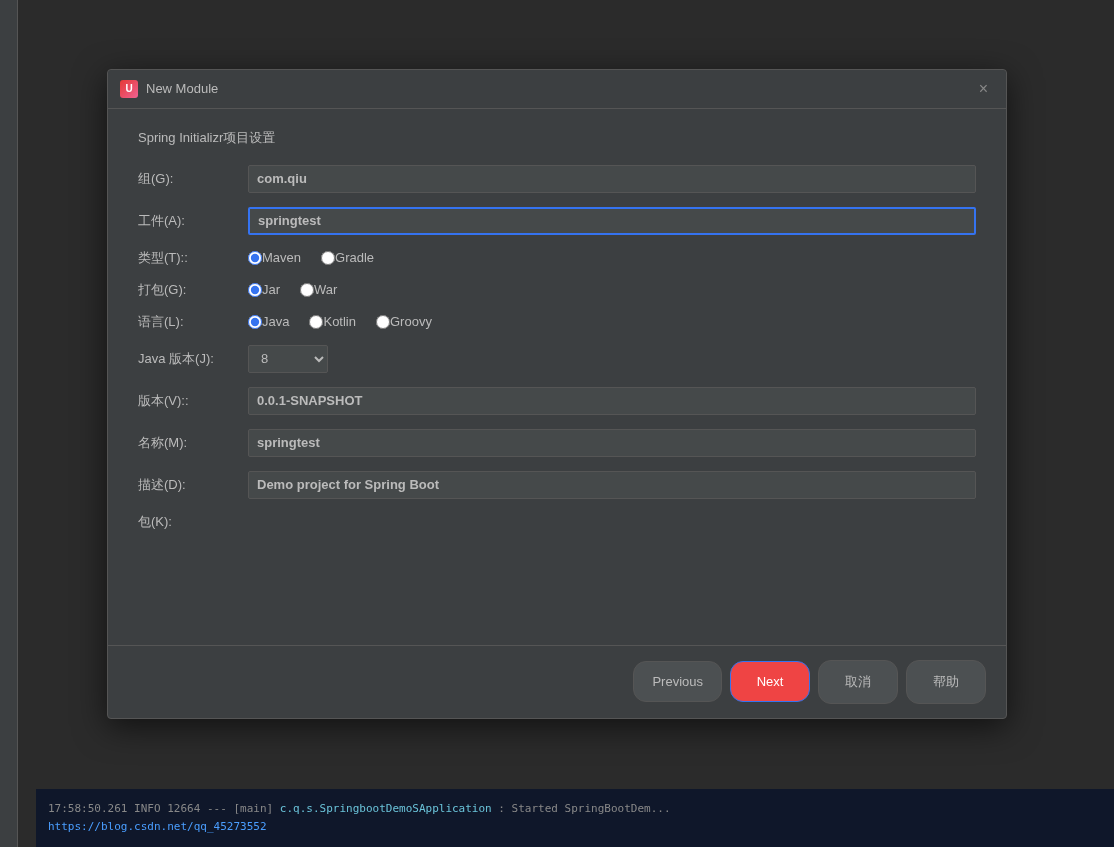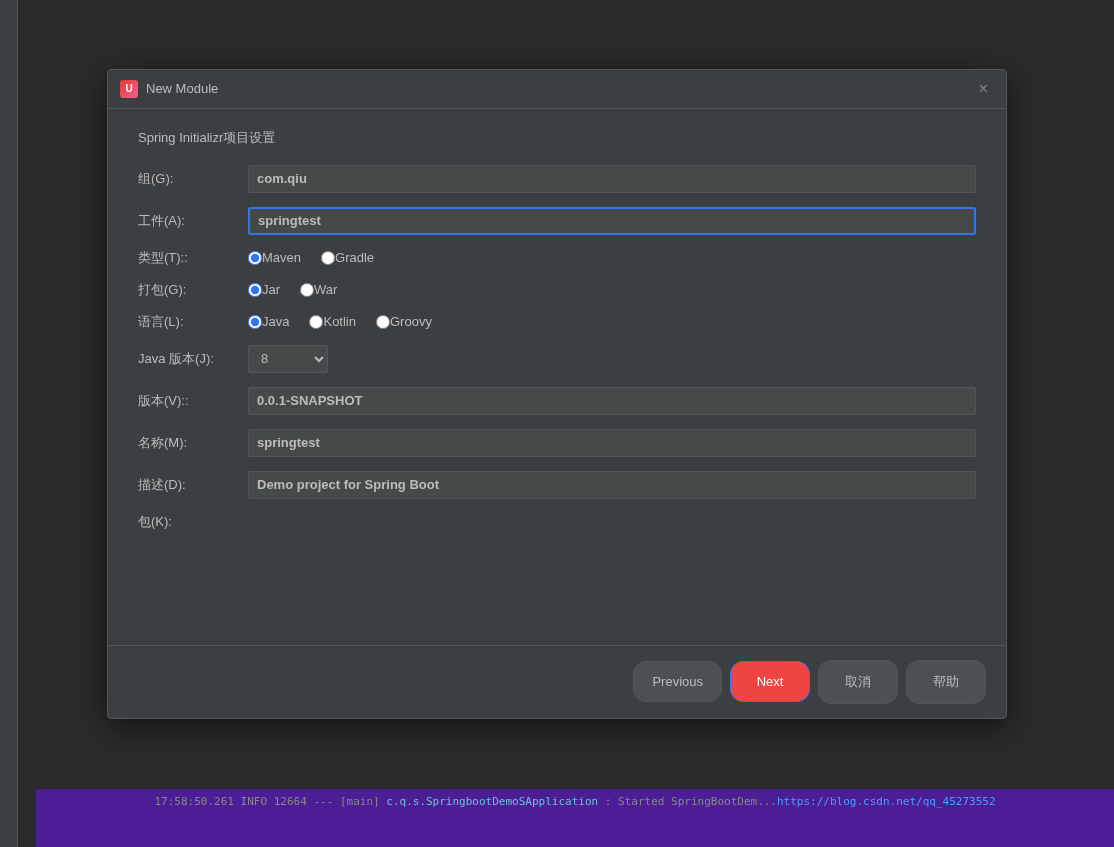--- a/index.html
+++ b/index.html
@@ -188,22 +188,23 @@
     .btn-primary {
       background: #ef4444;
       border-color: #3573f0;
       color: #ffffff;
     }
 
     .bottom-status {
       position: absolute;
       bottom: 0; left: 0; right: 0;
       height: 58px;
-      background: #4c1d95;
-      display: flex;
+      background: #0f172a;
+      display: flex;
+      flex-direction: column;
       justify-content: center;
       padding: 4px 12px;
       margin-left: 36px;
     }
 
     .status-line {
       font-family: monospace;
       font-size: 11px;
       line-height: 1.6;
     }

